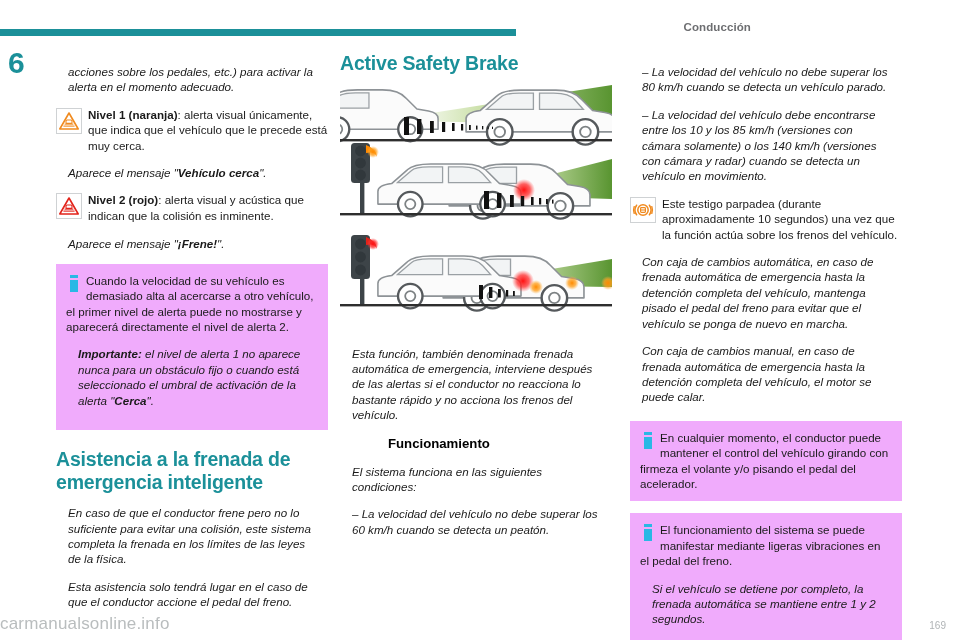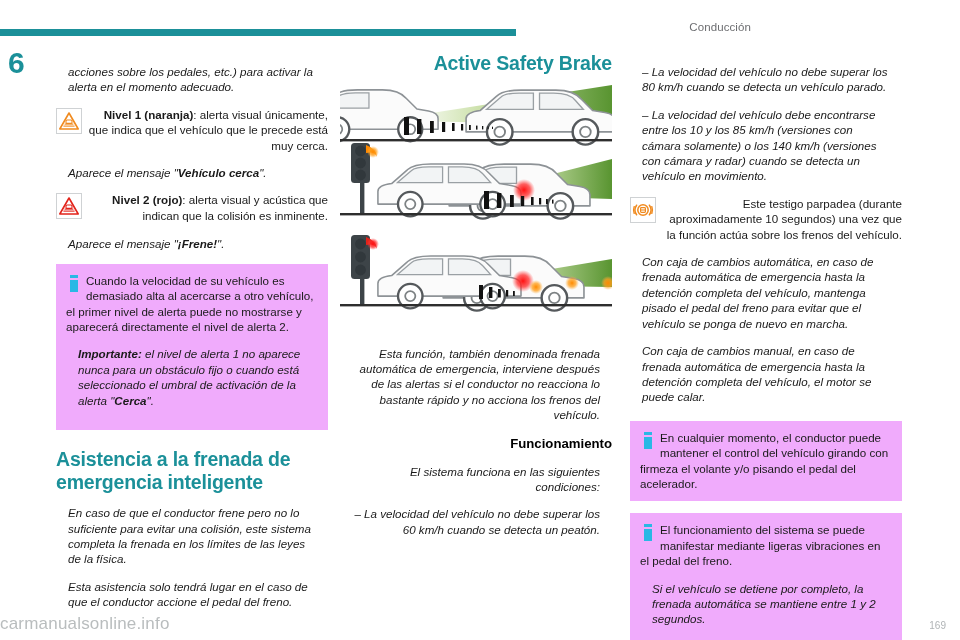--- a/index.html
+++ b/index.html
@@ -15,20 +15,21 @@
     font-family: "Liberation Sans", sans-serif;
     color: #1a1a1a;
   }
 
   
   #header {
     position: absolute;
     top: 0; left: 0;
     width: 799px;
     height: 40px;
+    font-weight: bold;
   }
   #header-rule {
     position: absolute;
     top: 29px;
     left: 0;
     width: 516px;
     height: 7px;
     background: #1b9099;
   }
   #header-title {
@@ -57,21 +58,21 @@
 
   
   .column {
     position: absolute;
     top: 52px;
     width: 272px;
     font-size: 11.6px;
     line-height: 15.4px;
   }
   #col-left   { left: 56px; }
-  #col-mid    { left: 340px; text-align: right; }
+  #col-mid    { left: 340px; }
   #col-right  { left: 630px; }
 
   p { margin: 12px; font-style: italic; }
   .p + .p { margin-top: 0px; }
 
   
   .h2 {
     color: #1b9099;
     font-size: 19.5px;
     line-height: 22.5px;
@@ -88,21 +89,20 @@
     margin: 10px 0 1px 0;
     padding-left: 48px;
   }
 
   b, .b { font-weight: bold; }
 
   
   .icon-para {
     position: relative;
     min-height: 32px;
-    text-align: right;
   }
   .icon-box {
     float: left;
     width: 26px;
     height: 26px;
     margin: 1px 6px 0 0;
     border: 1px solid #cfd2d4;
     background: #ffffff;
     box-sizing: border-box;
   }

